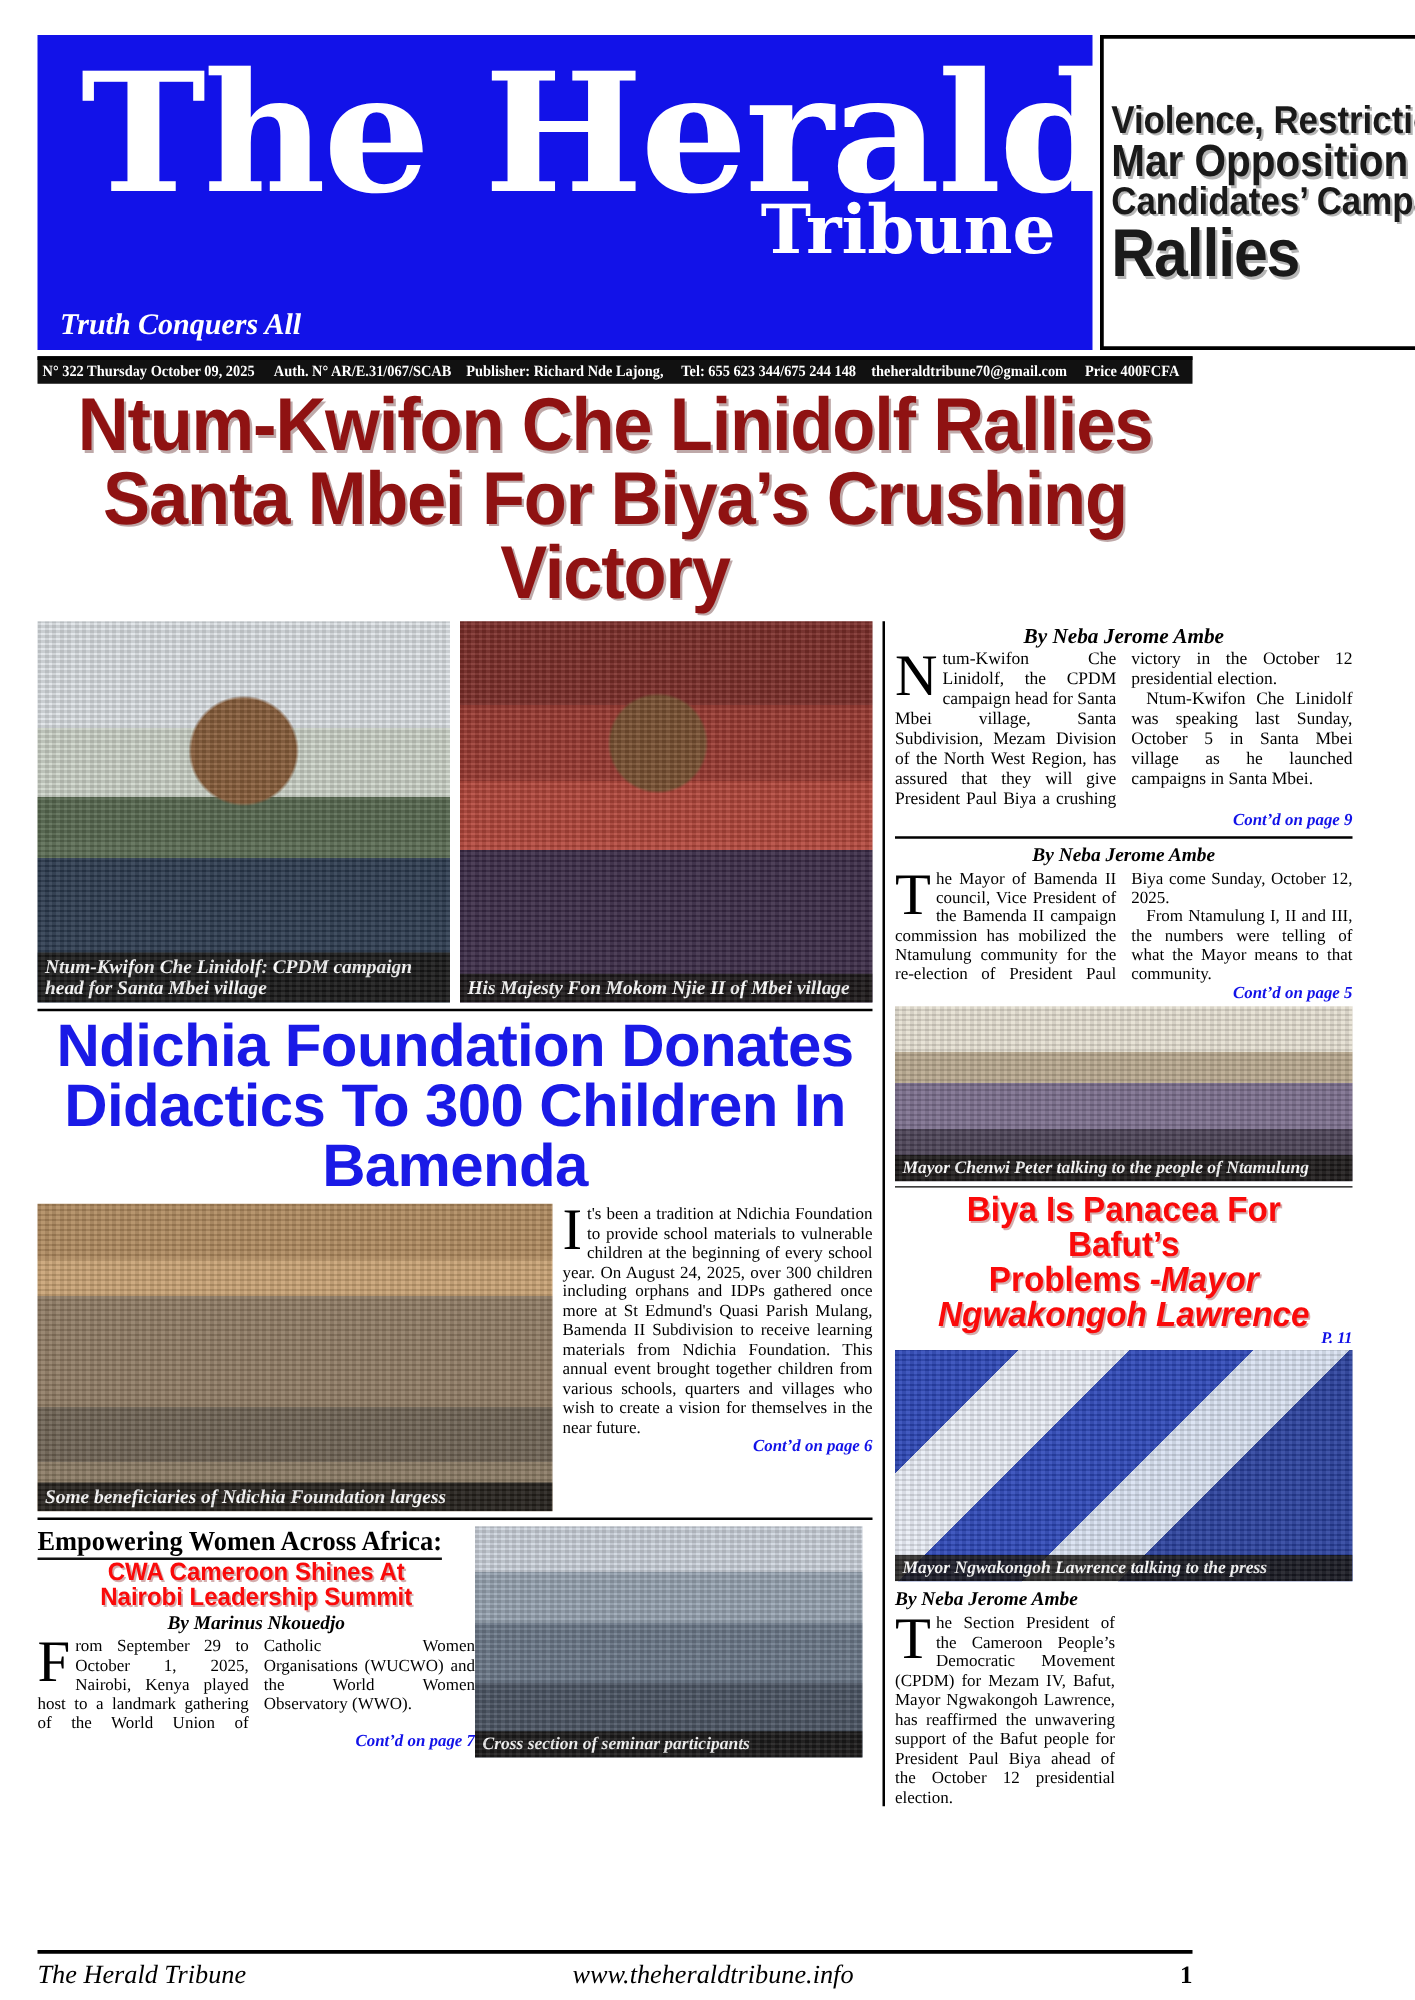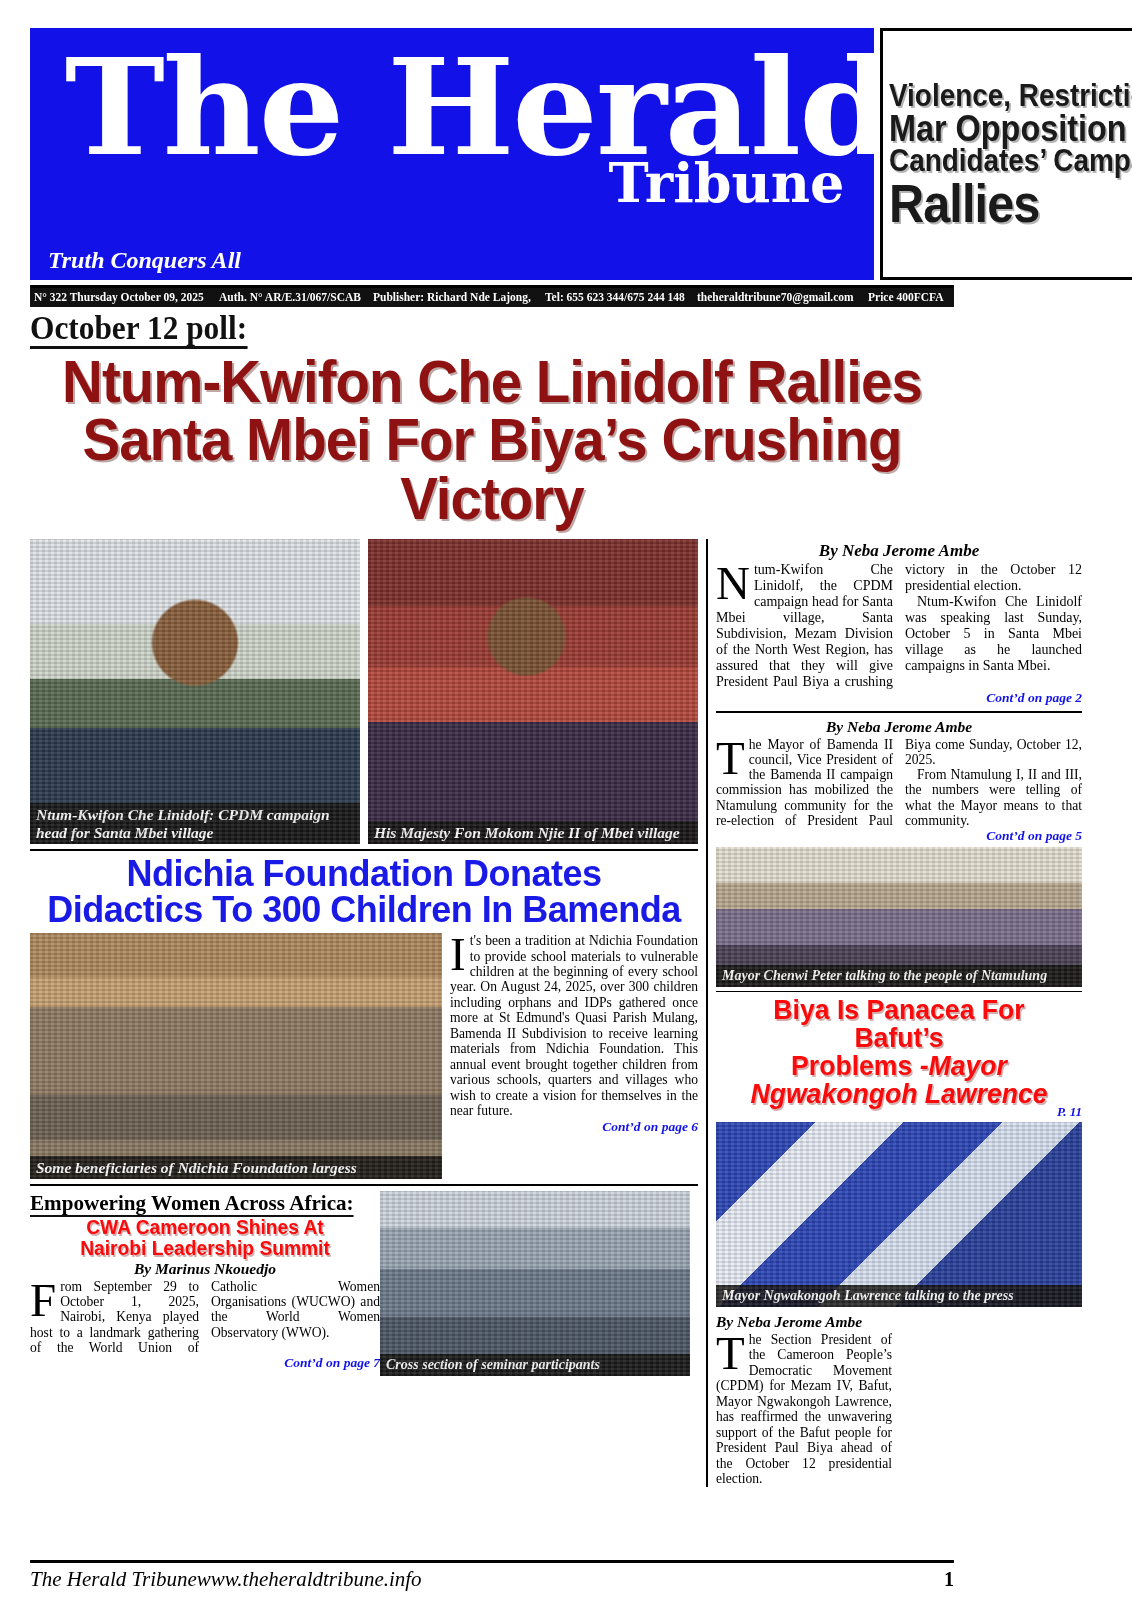--- a/index.html
+++ b/index.html
@@ -206,21 +206,21 @@
     font-size: 22px;
     border-bottom: 2.5px solid #111;
     display: inline-block;
     line-height: 1.1;
     transform: scaleX(0.96); transform-origin: left bottom;
   }
   .head-blue {
     font-family: "Liberation Sans", sans-serif;
     font-weight: bold;
     color: #1a1ae6;
-    font-size: 36px;
+    font-size: 48px;
     line-height: 1.0;
     text-align: center;
     letter-spacing: -0.5px;
   }
   .head-blue span { display: block; }
   .head-purple {
     font-family: "Liberation Sans", sans-serif;
     font-weight: bold;
     color: #9b0f9b;
     font-size: 25px;
@@ -263,21 +263,21 @@
   .footer {
     position: absolute;
     left: 30px; right: 30px; bottom: 8px;
     border-top: 3px solid #000;
     padding-top: 4px;
     display: flex; align-items: baseline;
     font-family: "Liberation Serif", serif;
     font-style: italic;
     font-size: 21px;
   }
-  .footer .mid { flex: 1 1 auto; text-align: left; }
+  .footer .mid { flex: 1 1 auto; text-align: center; }
   .footer .pg { font-style: normal; font-weight: bold; font-size: 20px; }
 </style>
 </head>
 <body>
 
 <div class="page">
 
   <div class="masthead">
     <div class="masthead-left">
       <div class="paper-title">The Herald</div>
@@ -300,23 +300,20 @@
     <span class="ib-sp"></span>
     <span>Publisher: Richard Nde Lajong,</span>
     <span class="ib-sp"></span>
     <span>Tel: 655 623 344/675 244 148</span>
     <span class="ib-sp"></span>
     <span>theheraldtribune70@gmail.com</span>
     <span class="ib-sp"></span>
     <span>Price 400FCFA</span>
   </div>
 
-  <div>
-    <div class="kicker">October 12 poll:</div>
-  </div>
   <div class="lead-head">
     <span>Ntum-Kwifon Che Linidolf Rallies</span>
     <span>Santa Mbei For Biya’s Crushing Victory</span>
   </div>
 
   <div class="grid">
 
     <div class="col-left">
 
       <div class="prow">
@@ -369,21 +366,21 @@
 
     </div>
 
     <div class="col-right">
 
       <div class="byline">By Neba Jerome Ambe</div>
       <div class="cols2">
         <p class="dropcap">Ntum-Kwifon Che Linidolf, the CPDM campaign head for Santa Mbei village, Santa Subdivision, Mezam Division of the North West Region, has assured that they will give President Paul Biya a crushing victory in the October 12 presidential election.</p>
         <p>Ntum-Kwifon Che Linidolf was speaking last Sunday, October 5 in Santa Mbei village as he launched campaigns in Santa Mbei.</p>
       </div>
-      <div class="contd">Cont’d on page 2</div>
+      <div class="contd">Cont’d on page 9</div>
 
       <div class="rule"></div>
 
       <div class="byline small">By Neba Jerome Ambe</div>
       <div class="cols2 tight">
         <p class="dropcap">The Mayor of Bamenda II council, Vice President of the Bamenda II campaign commission has mobilized the Ntamulung community for the re-election of President Paul Biya come Sunday, October 12, 2025.</p>
         <p>From Ntamulung I, II and III, the numbers were telling of what the Mayor means to that community.</p>
       </div>
       <div class="contd">Cont’d on page 5</div>
 

